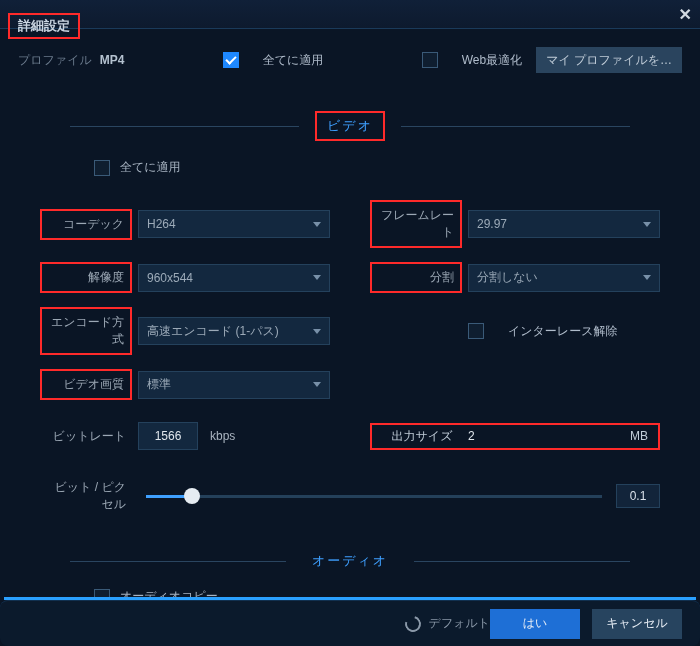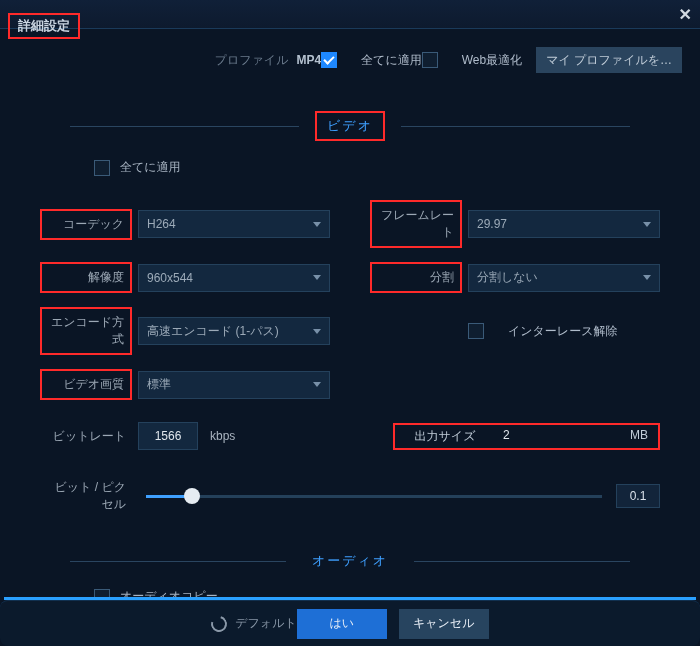--- a/index.html
+++ b/index.html
@@ -19,21 +19,21 @@
     background: linear-gradient(#102038, #0d1a2e);
   }
   .title {
     font-size: 13px; font-weight: bold; color: #c9d4e0;
     padding: 2px 8px;
     margin-top: 23px;
   }
   .close { font-size: 16px; color: #d0d8e0; cursor: pointer; font-weight: bold;}
   .hbar { height:1px; background:#1a3a5a; }
   .profile-row {
-    display: flex; align-items: center; justify-content: flex-end;
+    display: flex; align-items: center; justify-content: space-between;
     padding: 18px 18px 8px 18px;
     color: #6a7a8c;
   }
   .profile-left { display:flex; align-items:center; gap:8px; }
   .profile-fmt { font-weight:bold; color:#b5c2d0; }
   .chk {
     width:16px; height:16px; border:1px solid #3a5a78;
     background:#0f1e30; display:inline-block; position:relative;
     flex:0 0 16px;
   }
@@ -79,23 +79,22 @@
   .select, .input {
     flex:1; height:28px; background:#13283f; border:1px solid #24415c;
     color:#9caab8; padding:0 8px; display:flex; align-items:center;
     justify-content:space-between; font-size:12px;
     min-width:0;
   }
   .input { color:#e0e6ec; justify-content:flex-start;}
   .chev { width:0; height:0; border-left:4px solid transparent; border-right:4px solid transparent; border-top:5px solid #7890a8; }
   .unit { color:#aab4c0; margin-left:6px;}
   .sz-field {
-    display:flex; gap:12px;
+    display:flex; align-items:center; gap:0;
     padding:3px 10px;
-    margin-left:23px;
   }
   .sz-field .lab { color:#c0ccd8; width:80px; text-align:center;}
   .sz-field .val { flex:1; color:#e0e6ec; padding-left:6px;}
   .sz-field .unit2 { color:#c0ccd8;}
   
   .slider-row {
     display:flex; align-items:center; gap:14px;
     padding:24px 40px 0 40px;
   }
   .slider-row .flabel { width:92px; text-align:right;}
@@ -112,21 +111,21 @@
   }
   .slider-val {
     width:44px; height:24px; background:#12243a; border:1px solid #24415c;
     color:#d8e0ea; display:flex; align-items:center; justify-content:center;
     font-size:12px;
   }
 
   .footer {
     position:absolute; left:0; right:0; bottom:0;
     height:46px; background:#0b1a2c; border-top:1px solid #11304f;
-    display:flex; align-items:center; justify-content:center;
+    display:flex; align-items:center; justify-content:flex-end;
     padding:0 18px;
     border-radius:8px;
   }
   .reset { display:flex; align-items:center; gap:8px; color:#8a98a8; cursor:pointer;}
   .reset-icon {
     width:16px; height:16px; border:2px solid #8a98a8; border-radius:50%;
     border-top-color:transparent; transform:rotate(-30deg); position:relative;
   }
   .footer-btns { display:flex; gap:12px;}
   .btn {

